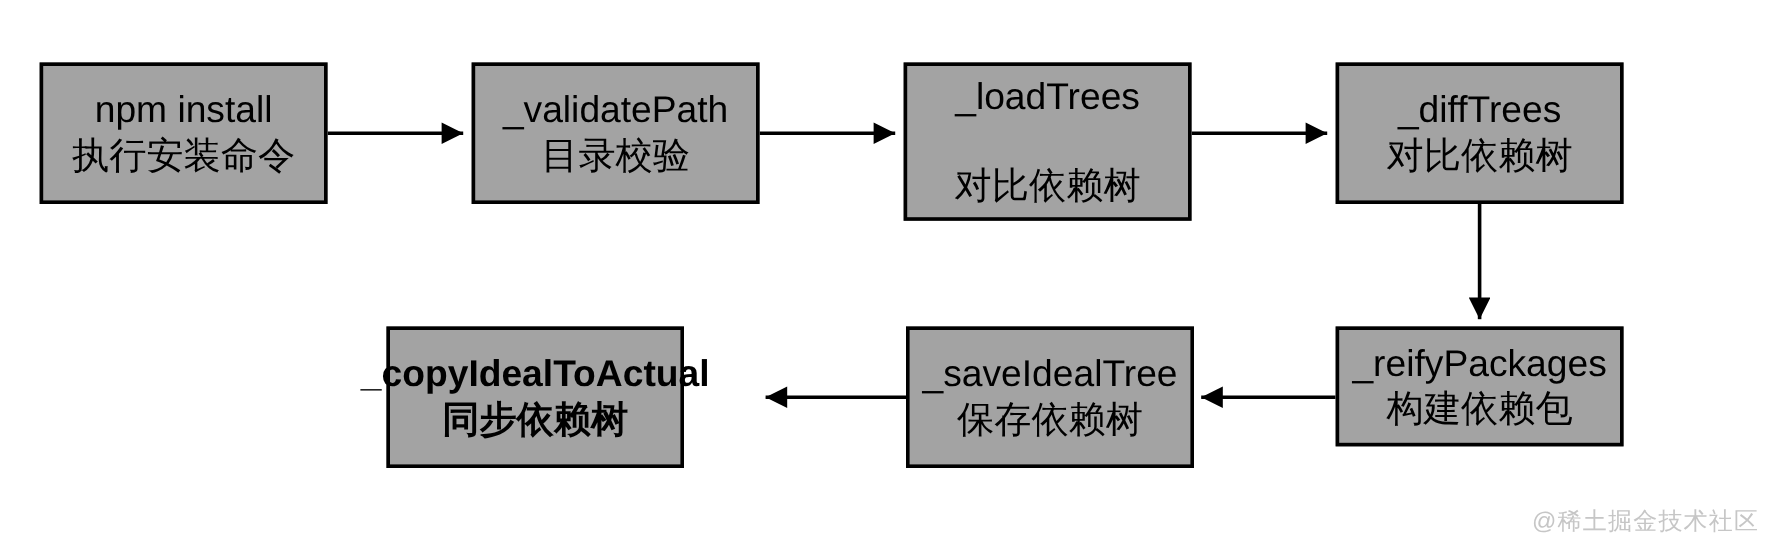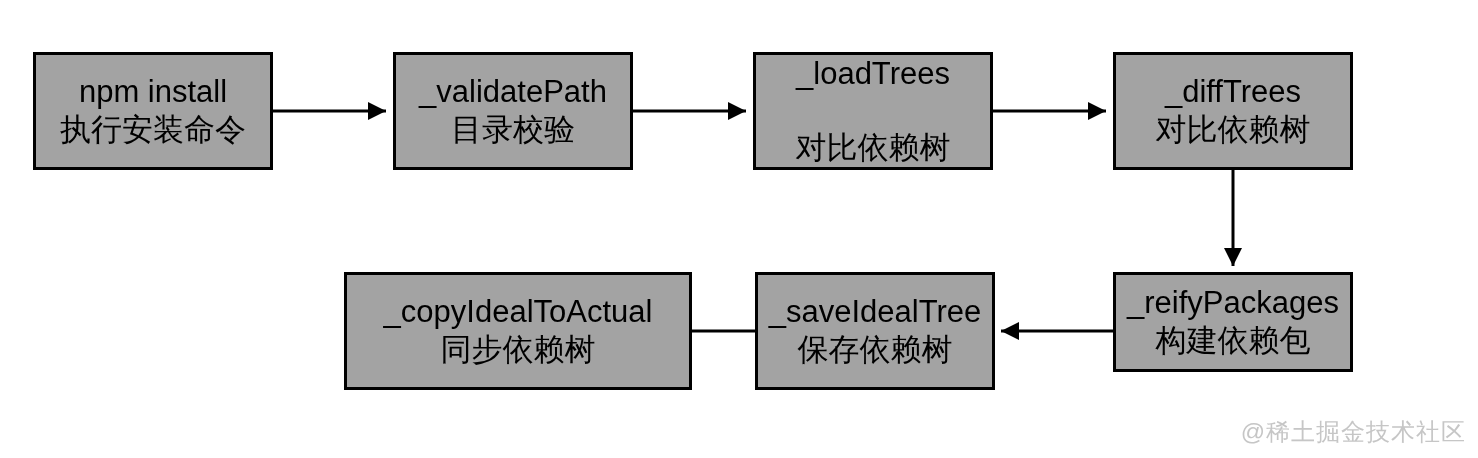--- a/index.html
+++ b/index.html
@@ -35,21 +35,21 @@
   .arrow-layer {
     position: absolute;
     left: 0; top: 0;
     width: 1478px; height: 458px;
     pointer-events: none;
   }
   .watermark {
     position: absolute;
     right: 12px;
     bottom: 10px;
-    font-size: 24px;
+    font-size: 20px;
     color: #c6c6c6;
     letter-spacing: 1px;
   }
 </style>
 </head>
 <body>
 
 <svg class="arrow-layer" width="1478" height="458" viewBox="0 0 1478 458" xmlns="http://www.w3.org/2000/svg">
   <defs>
     <marker id="arrowhead" viewBox="0 0 10 10" refX="10" refY="5" markerWidth="7" markerHeight="6" orient="auto-start-reverse">
@@ -67,31 +67,31 @@
 <div class="node" style="left:33px; top:52px; width:240px; height:118px;">
   <div>npm install</div>
   <div>执行安装命令</div>
 </div>
 
 <div class="node" style="left:393px; top:52px; width:240px; height:118px;">
   <div>_validatePath</div>
   <div>目录校验</div>
 </div>
 
-<div class="node" style="left:753px; top:52px; width:240px; height:118px;gap:36px;">
+<div class="node" style="left:753px; top:52px; width:240px; height:132px;gap:36px;">
   <div>_loadTrees</div>
   <div>对比依赖树</div>
 </div>
 
 <div class="node" style="left:1113px; top:52px; width:240px; height:118px;">
   <div>_diffTrees</div>
   <div>对比依赖树</div>
 </div>
 
-<div class="node" style="left:344px; top:272px; width:348px; height:118px;">
+<div class="node" style="left:322px; top:272px; width:248px; height:118px;font-weight:bold;">
   <div>_copyIdealToActual</div>
   <div>同步依赖树</div>
 </div>
 
 <div class="node" style="left:755px; top:272px; width:240px; height:118px;">
   <div>_saveIdealTree</div>
   <div>保存依赖树</div>
 </div>
 
 <div class="node" style="left:1113px; top:272px; width:240px; height:100px;">

